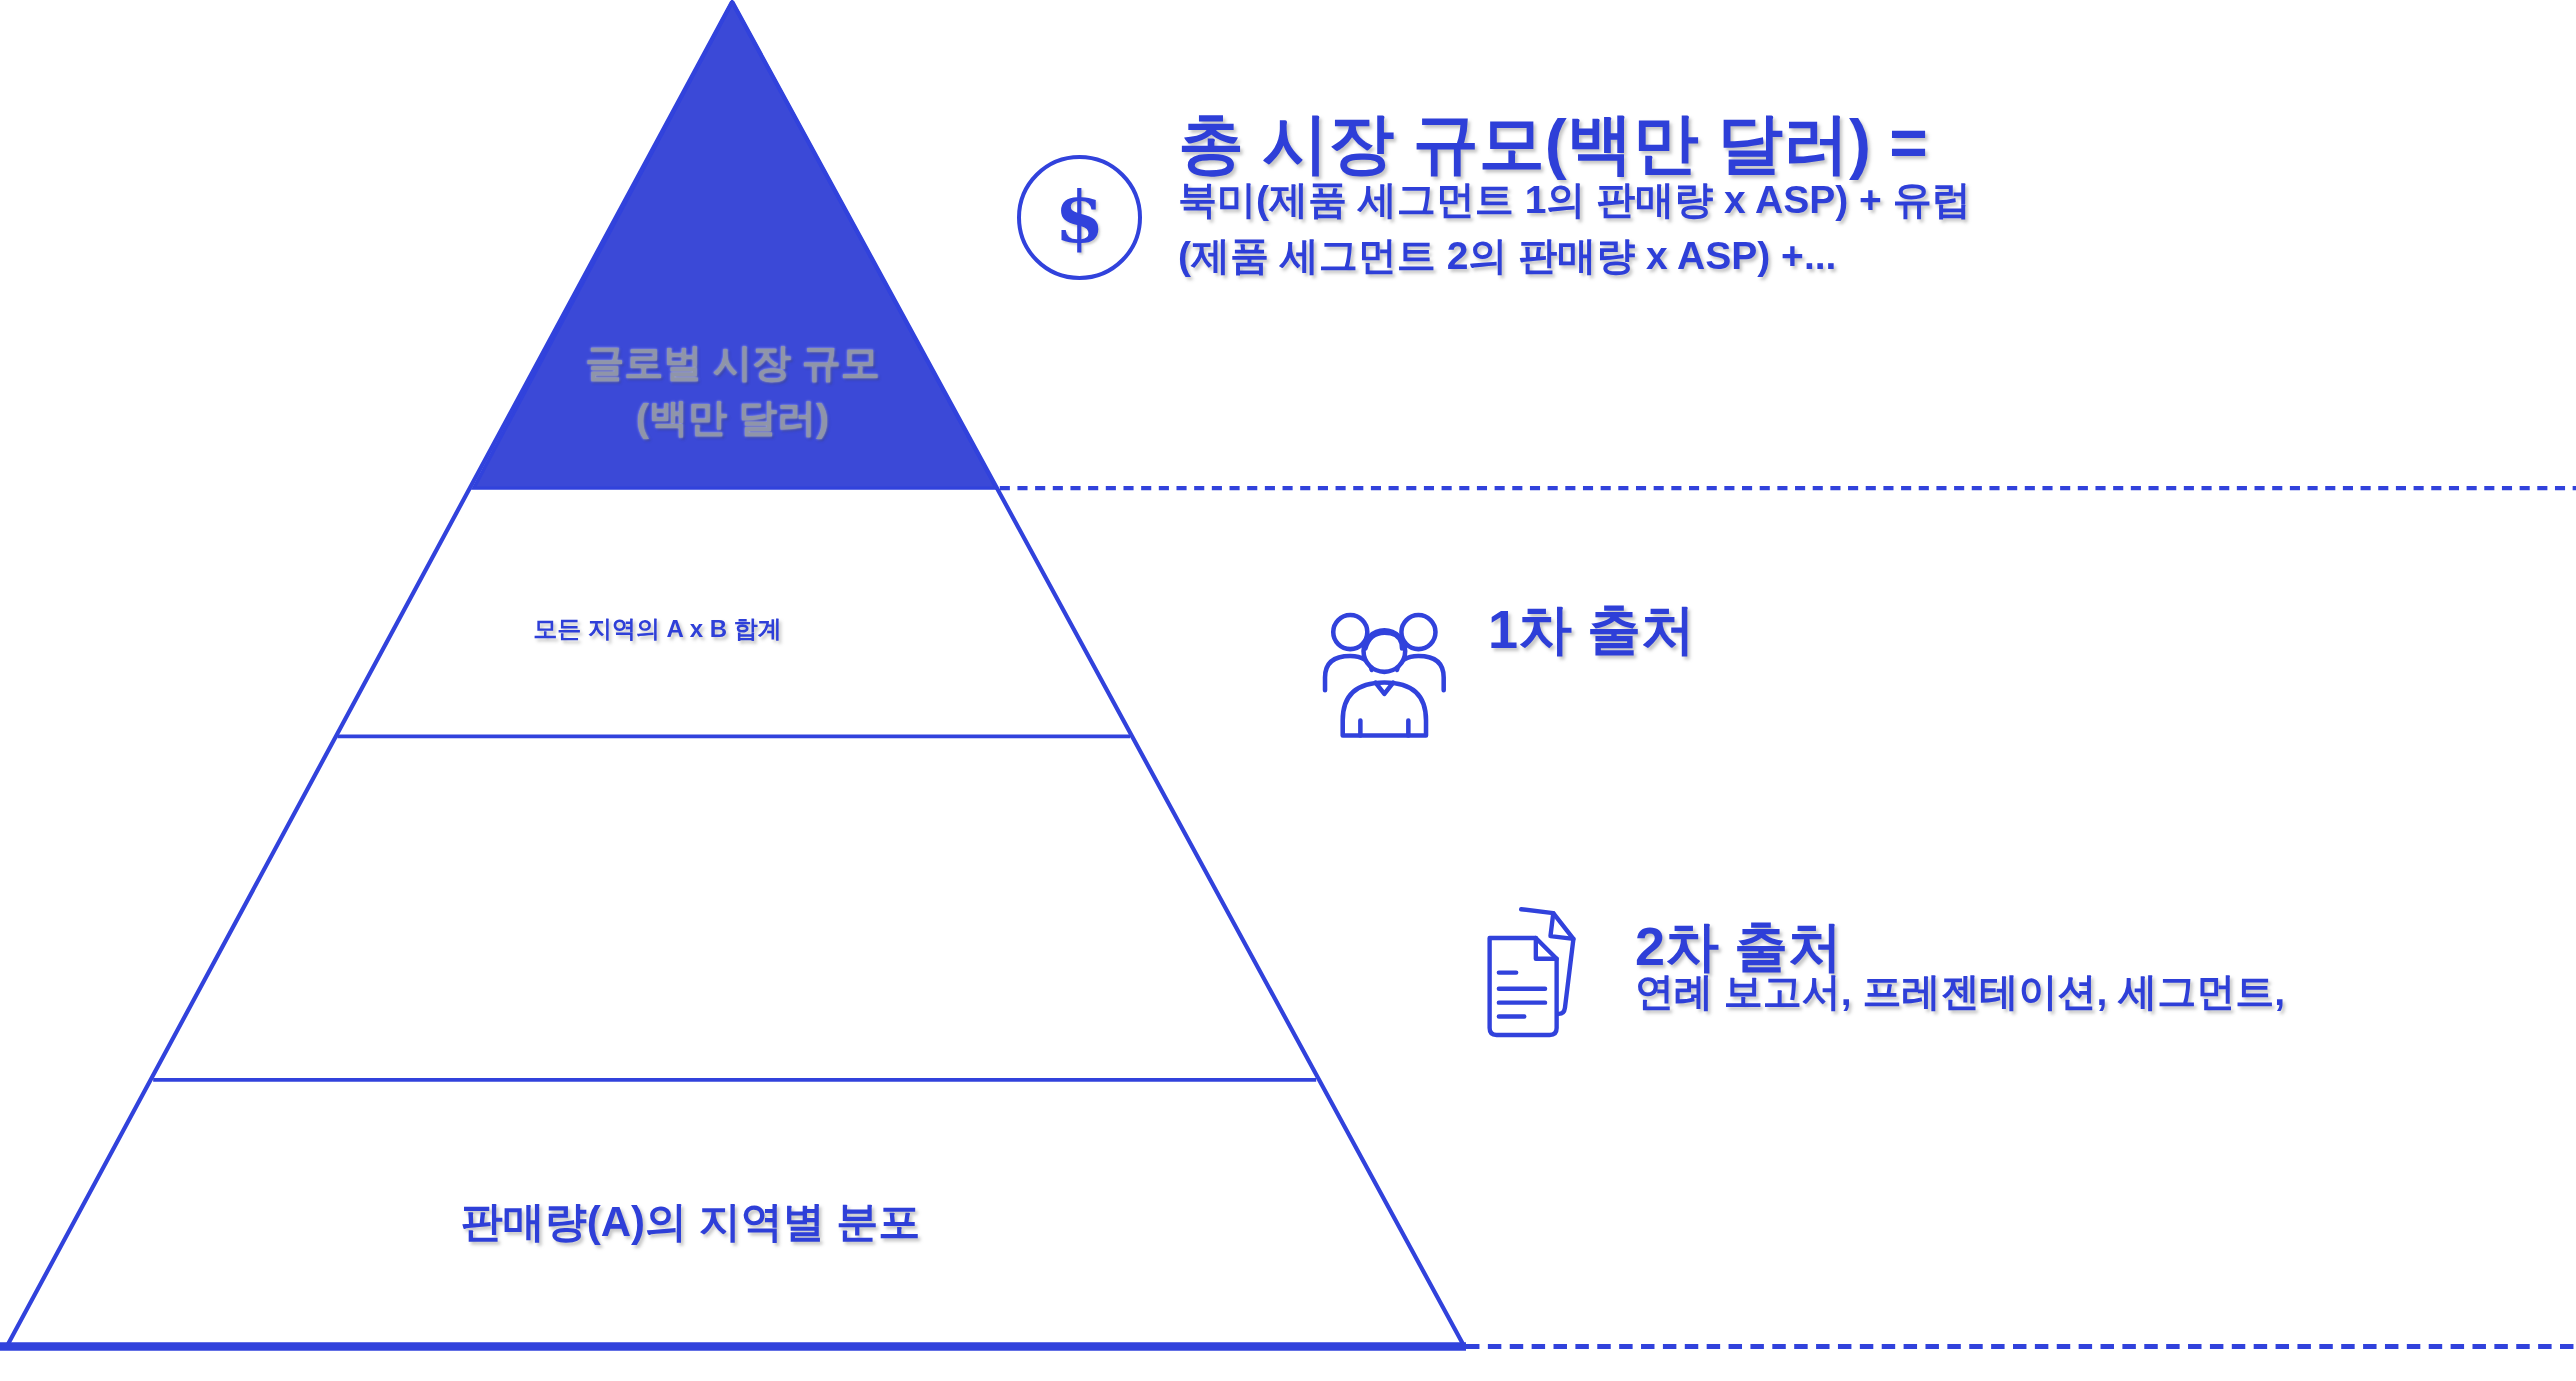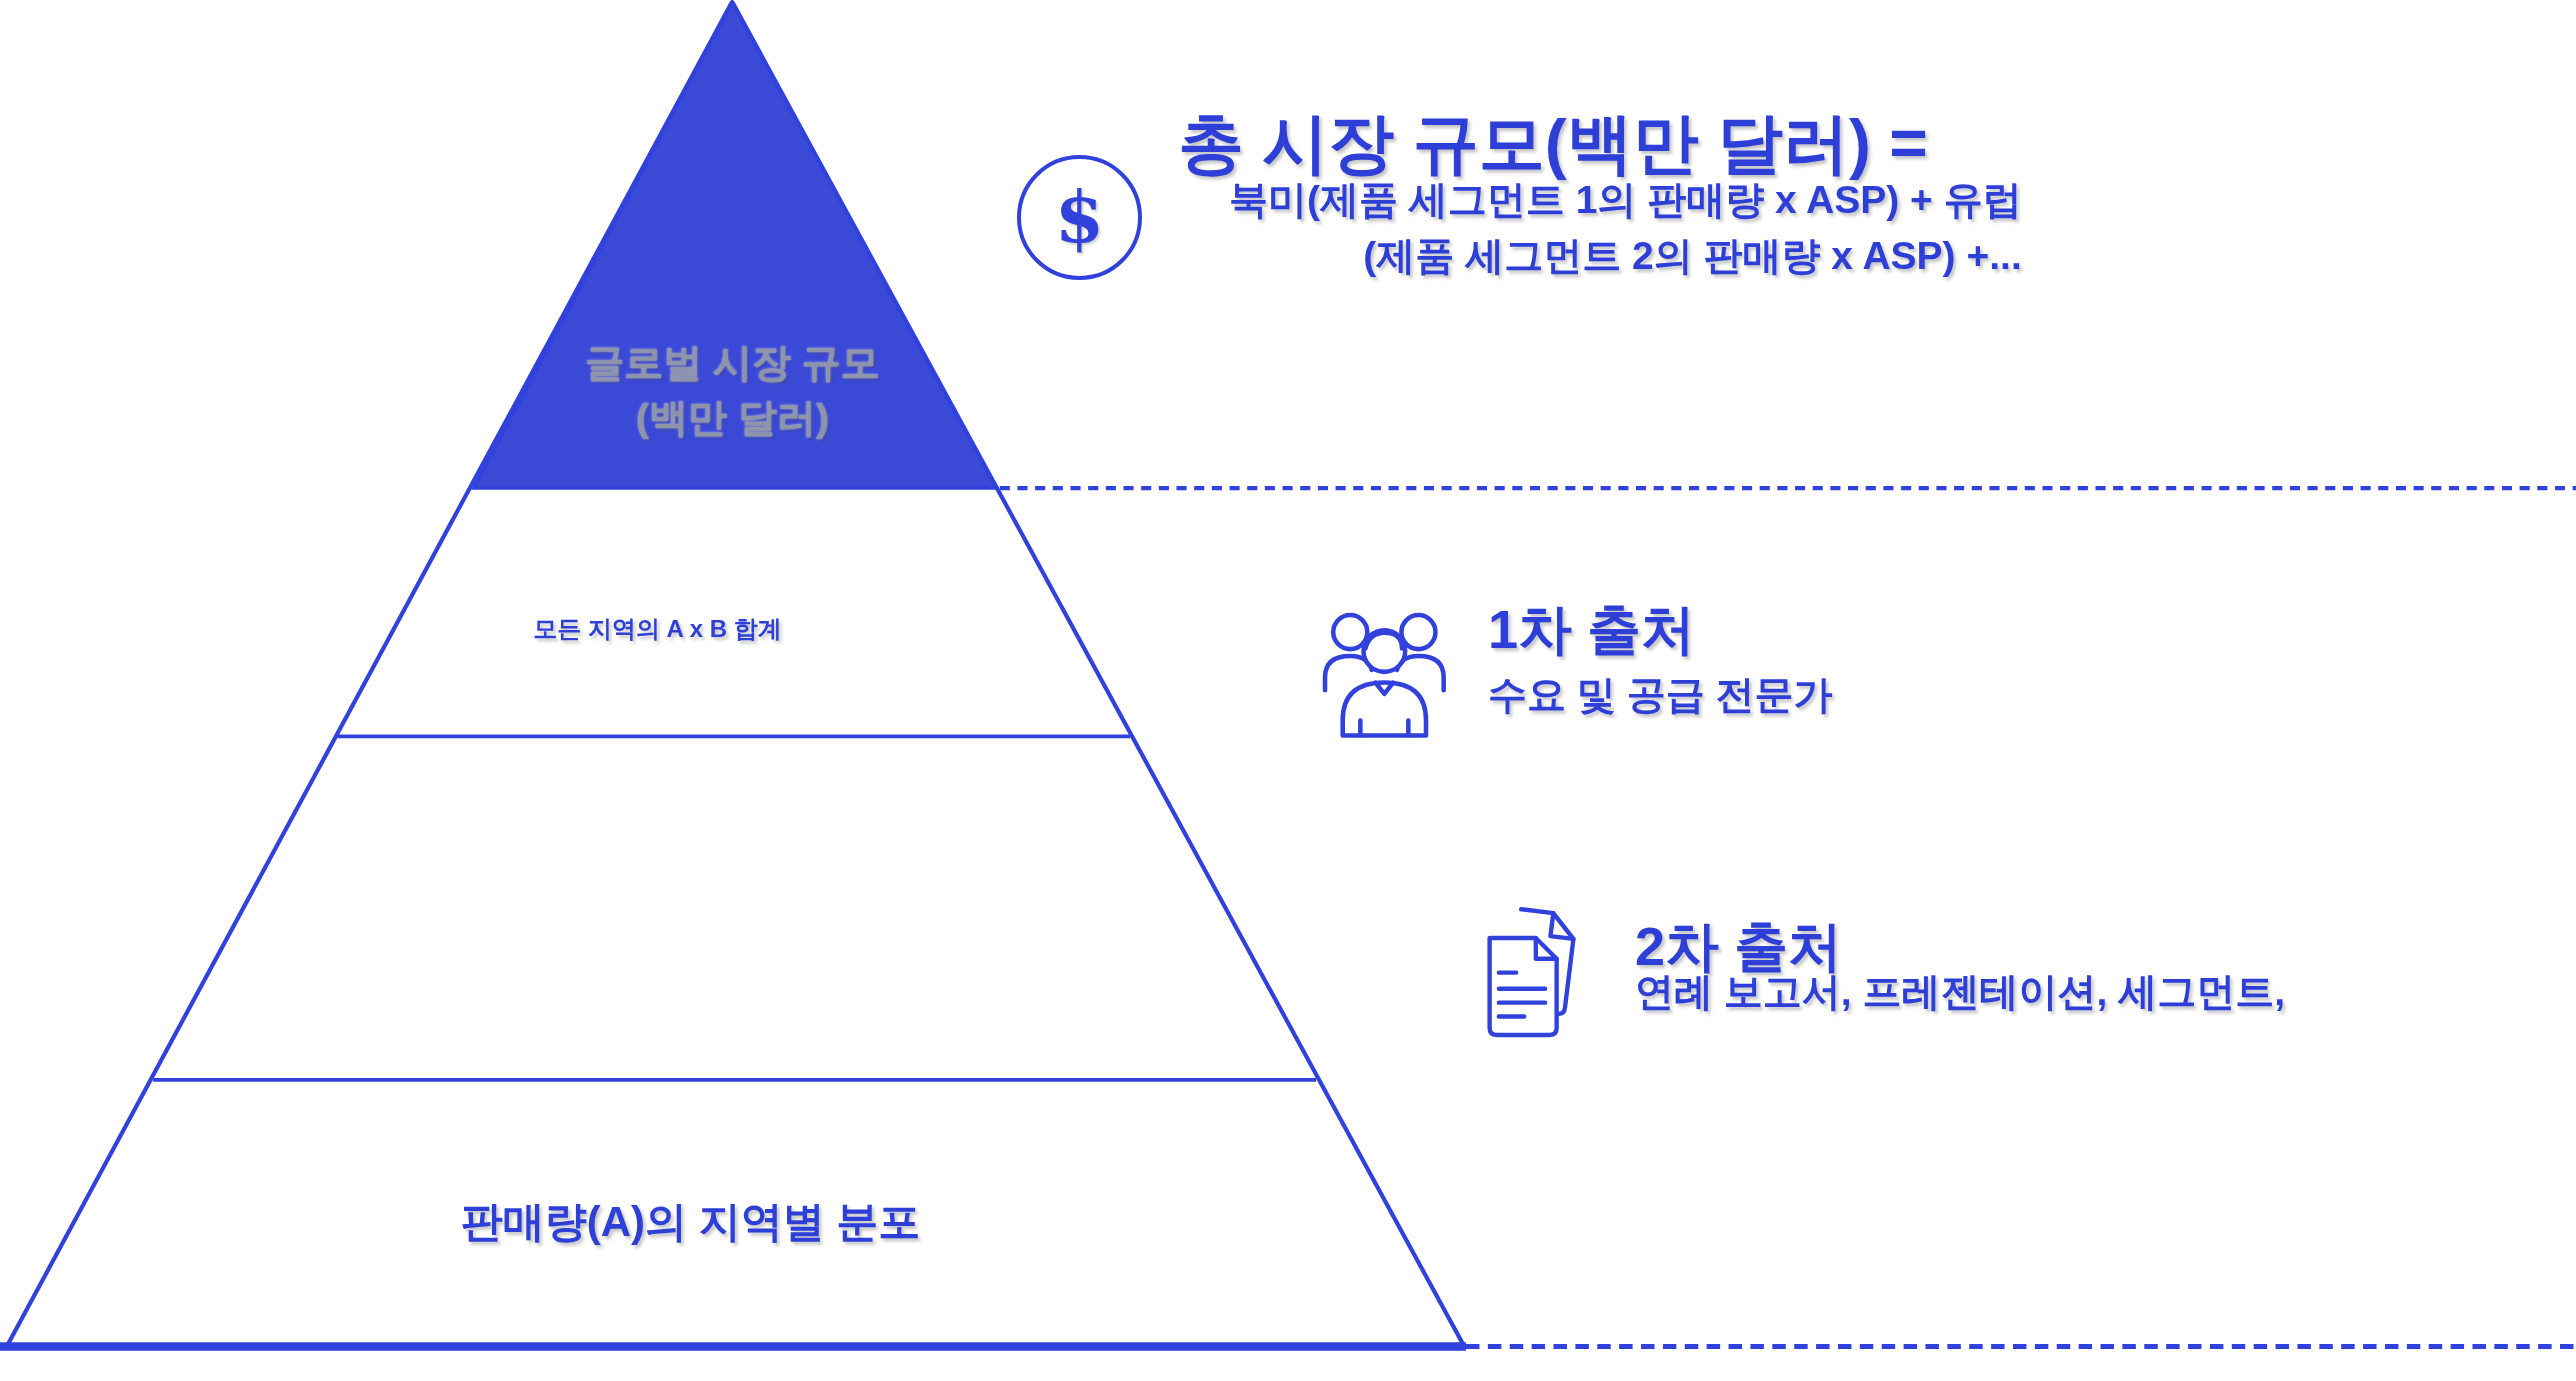--- a/index.html
+++ b/index.html
@@ -40,21 +40,21 @@
   .annot-title{
     font-size:66px; font-weight:700; white-space:nowrap;
   }
   .annot-heading{
     font-size:54px; font-weight:700; white-space:nowrap;
   }
   .annot-body{
     font-size:39px; font-weight:600; line-height:56px; white-space:nowrap;
   }
   .market-title{left:1178px; top:99px;}
-  .market-body{left:1229px; top:172px;text-align:right;}
+  .market-body{left:1178px; top:172px;}
   .primary-heading{left:1488px; top:594px;}
   .primary-body{left:1488px; top:670px; line-height:49px;}
   .secondary-heading{left:1635px; top:885px;margin-top:26px;}
   .secondary-body{left:1635px; top:961px; line-height:61px;}
   
   .dollar-circle{
     left:1017px; top:155px;
     width:125px; height:125px;
     border:4.2px solid #3142dc;
     border-radius:50%;
@@ -133,21 +133,20 @@
     <div>판매량(A)의 지역별 분포</div>
   </div>
 
   <div class="abs blue-text annot-title market-title">총 시장 규모(백만 달러) =</div>
   <div class="abs blue-text annot-body market-body">
     <div>북미(제품 세그먼트 1의 판매량 x ASP) + 유럽</div>
     <div>(제품 세그먼트 2의 판매량 x ASP) +...</div>
   </div>
 
   <div class="abs blue-text annot-heading primary-heading">1차 출처</div>
-  <div class="abs blue-text annot-body primary-body">수요 및 공급 전문가</div>
 
   <div class="abs blue-text annot-heading secondary-heading">2차 출처</div>
   <div class="abs blue-text annot-body secondary-body">
     <div>연례 보고서, 프레젠테이션, 세그먼트,</div>
   </div>
 
 </div>
 
 
 </body></html>

